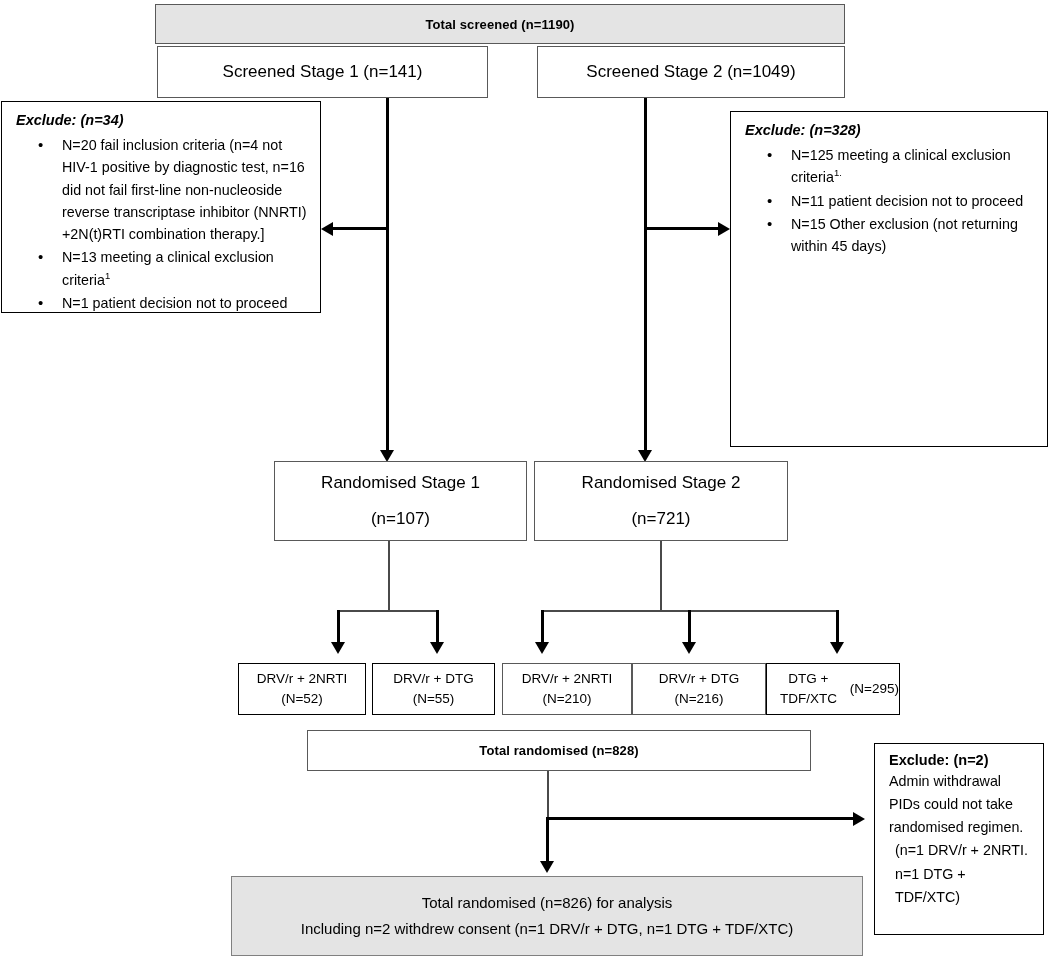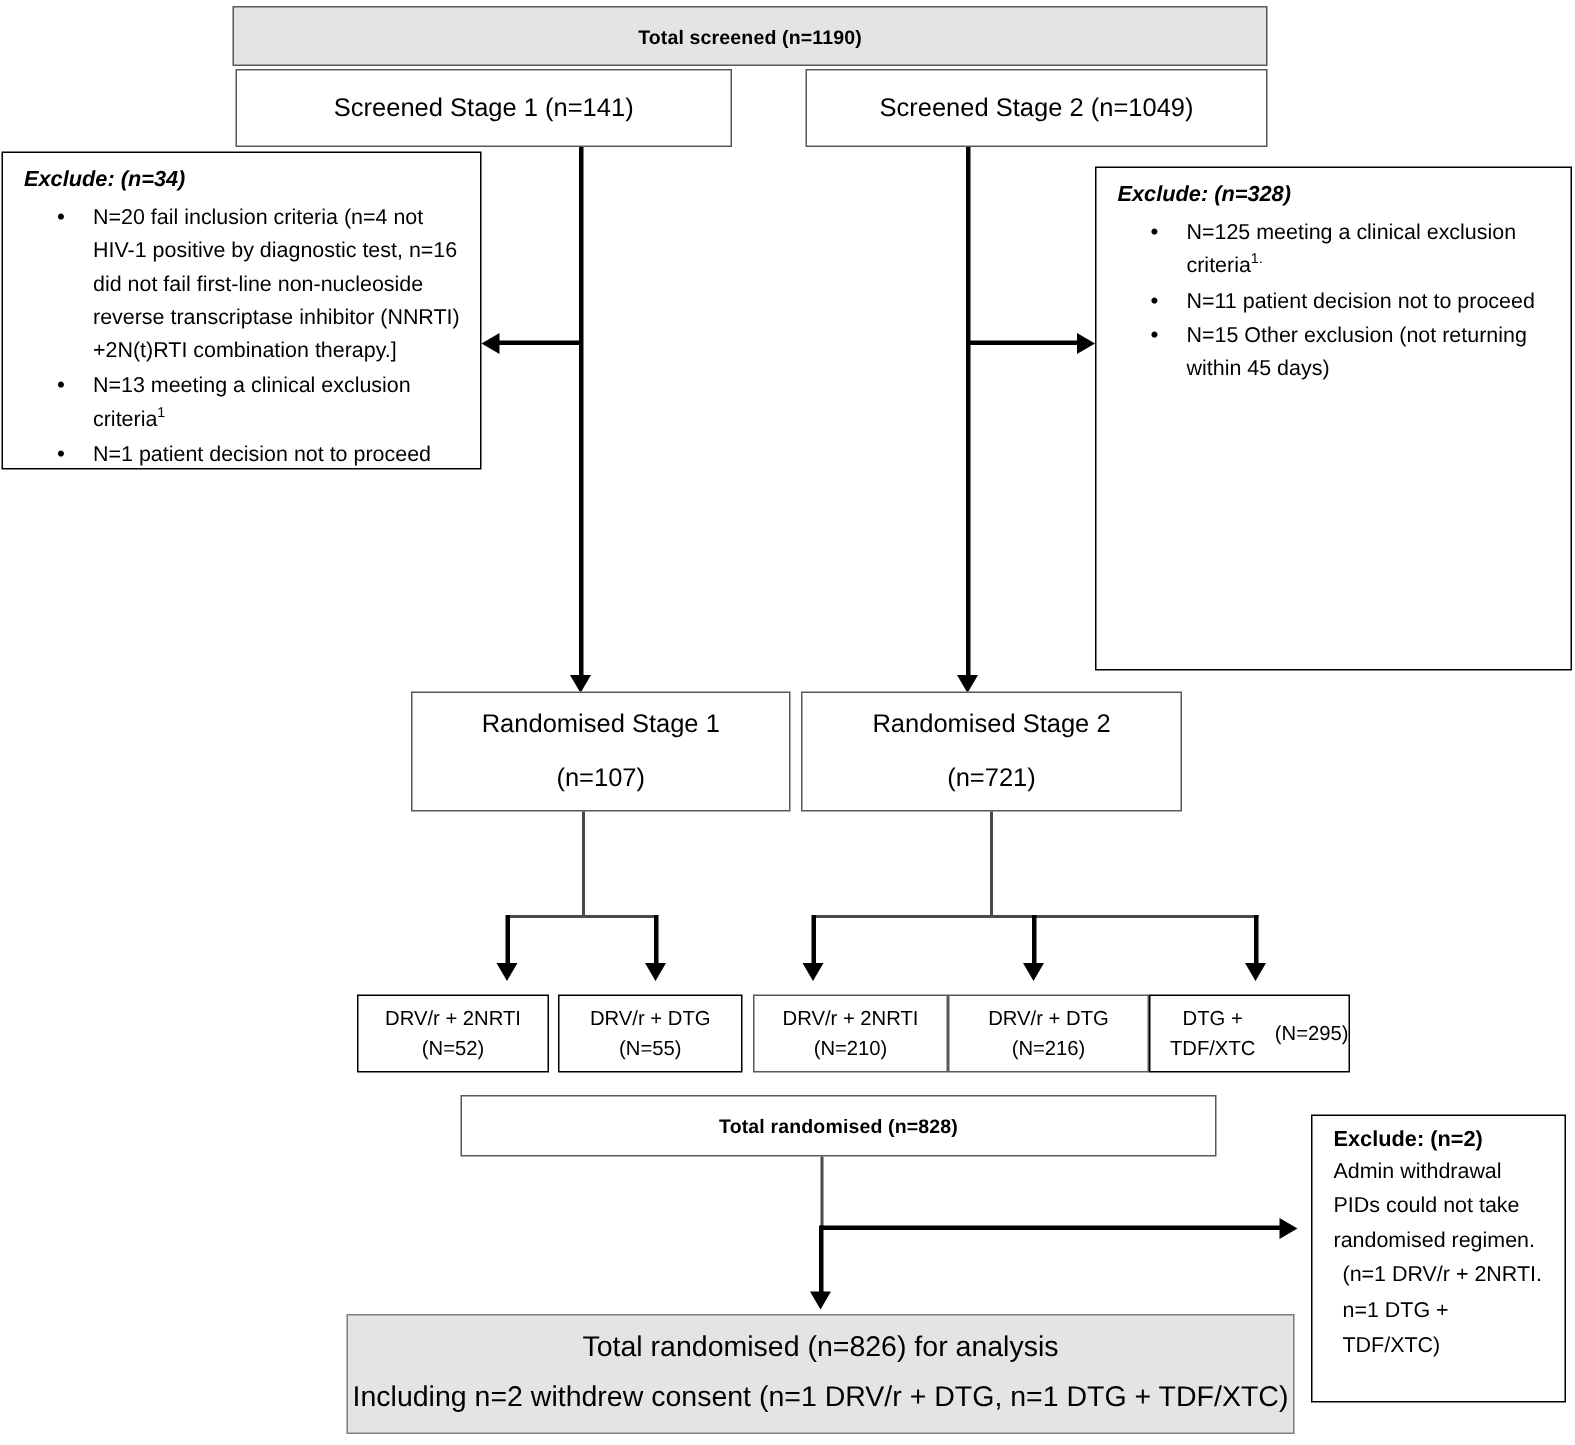--- a/index.html
+++ b/index.html
@@ -44,21 +44,21 @@
   }
   .plain-text {
     font-size: 17px;
     line-height: 1.55;
   }
   .arm-text {
     font-size: 13.5px;
     line-height: 1.45;
   }
   .final-text {
-    font-size: 19px;
+    font-size: 15px;
     line-height: 1.72;
   }
   .excl-box {
     position: absolute;
     box-sizing: border-box;
     border: 1.5px solid #000000;
     background: #ffffff;
     padding: 10px 12px 10px 14px;
   }
   .excl-title {

